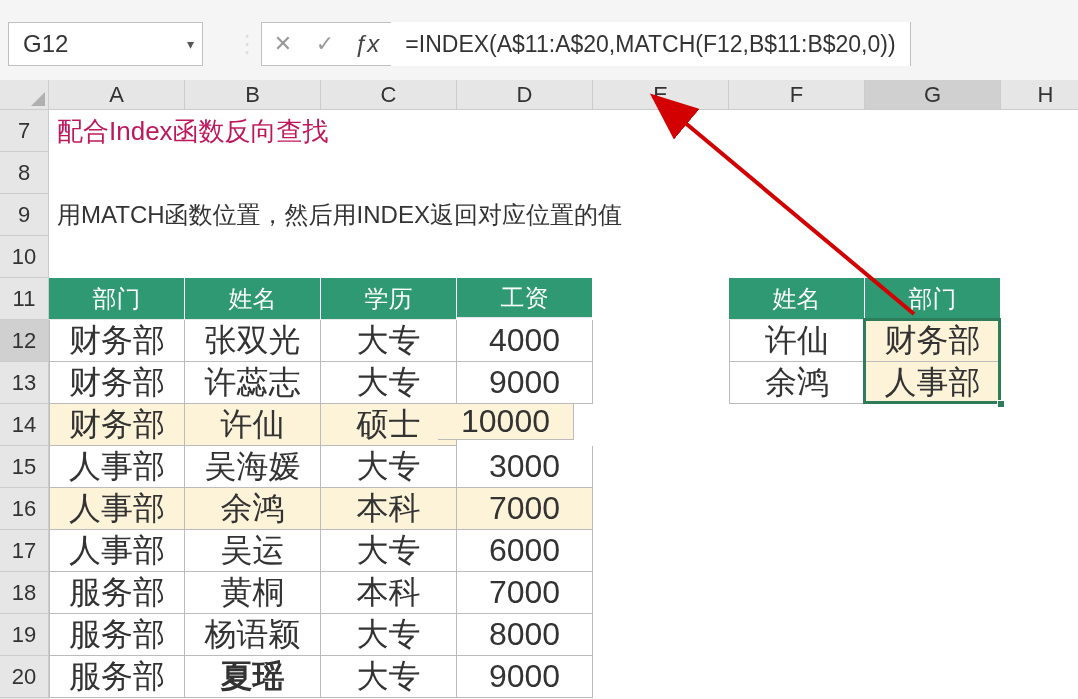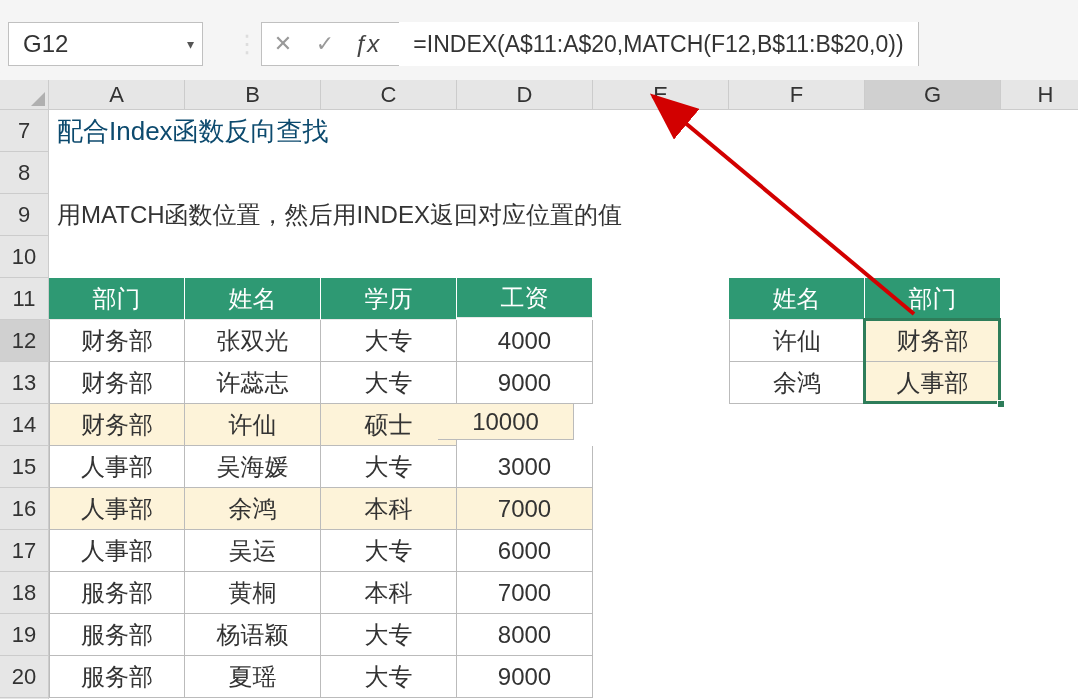--- a/index.html
+++ b/index.html
@@ -57,21 +57,21 @@
     }
     .fx-divider {
       color: #ddd;
       font-size: 24px;
       margin: 0 2px;
     }
     .fx-label {
       font-style: italic;
       color: #444;
       font-size: 24px;
-      margin: 0 20px 0 8px;
+      margin: 0 12px 0 8px;
     }
     .formula-input {
       flex: 1;
       height: 44px;
       border: 1px solid #c0c0c0;
       background: #fff;
       padding: 0 14px;
       font-size: 23px;
       display: flex;
       align-items: center;
@@ -144,28 +144,28 @@
       top: 30px;
       left: 49px;
     }
     .cell {
       position: absolute;
       border-right: 1px solid #e8e8e8;
       border-bottom: 1px solid #e8e8e8;
       display: flex;
       align-items: center;
       padding: 0 8px;
-      font-size: 24px;
+      font-size: 32px;
       height: 42px;
       background: #fff;
       overflow: hidden;
       white-space: nowrap;
     }
     .title-cell {
-      color: #0c4a6e;
+      color: #be185d;
       font-size: 26px;
       border: none;
     }
     .desc-cell {
       font-size: 24px;
       color: #333;
       padding-left: 8px;
       border: none;
       background: #fff;
     }
@@ -305,21 +305,21 @@
       <div class="cell data-cell" style="left: 408px; top: 420px; width: 136px; height: 42px;">6000</div>
       <div class="cell data-cell left-border" style="left: 0px; top: 462px; width: 136px; height: 42px;">服务部</div>
       <div class="cell data-cell" style="left: 136px; top: 462px; width: 136px; height: 42px;">黄桐</div>
       <div class="cell data-cell" style="left: 272px; top: 462px; width: 136px; height: 42px;">本科</div>
       <div class="cell data-cell" style="left: 408px; top: 462px; width: 136px; height: 42px;">7000</div>
       <div class="cell data-cell left-border" style="left: 0px; top: 504px; width: 136px; height: 42px;">服务部</div>
       <div class="cell data-cell" style="left: 136px; top: 504px; width: 136px; height: 42px;">杨语颖</div>
       <div class="cell data-cell" style="left: 272px; top: 504px; width: 136px; height: 42px;">大专</div>
       <div class="cell data-cell" style="left: 408px; top: 504px; width: 136px; height: 42px;">8000</div>
       <div class="cell data-cell left-border" style="left: 0px; top: 546px; width: 136px; height: 42px;">服务部</div>
-      <div class="cell data-cell" style="left: 136px; top: 546px; width: 136px; height: 42px;">夏瑶</div>
+      <div class="cell data-cell" style="left: 136px; top: 546px; width: 136px; height: 42px; font-weight: bold;">夏瑶</div>
       <div class="cell data-cell" style="left: 272px; top: 546px; width: 136px; height: 42px;">大专</div>
       <div class="cell data-cell" style="left: 408px; top: 546px; width: 136px; height: 42px;">9000</div>
       <div class="cell data-header" style="left: 680px; top: 168px; width: 136px; height: 42px;">姓名</div>
       <div class="cell data-header" style="left: 816px; top: 168px; width: 136px; height: 42px;">部门</div>
       <div class="cell data-cell left-border" style="left: 680px; top: 210px; width: 136px; height: 42px;">许仙</div>
       <div class="cell data-cell result-highlight" style="left: 816px; top: 210px; width: 136px; height: 42px;">财务部</div>
       <div class="cell data-cell left-border" style="left: 680px; top: 252px; width: 136px; height: 42px;">余鸿</div>
       <div class="cell data-cell result-highlight" style="left: 816px; top: 252px; width: 136px; height: 42px;">人事部</div>
     </div>
 

